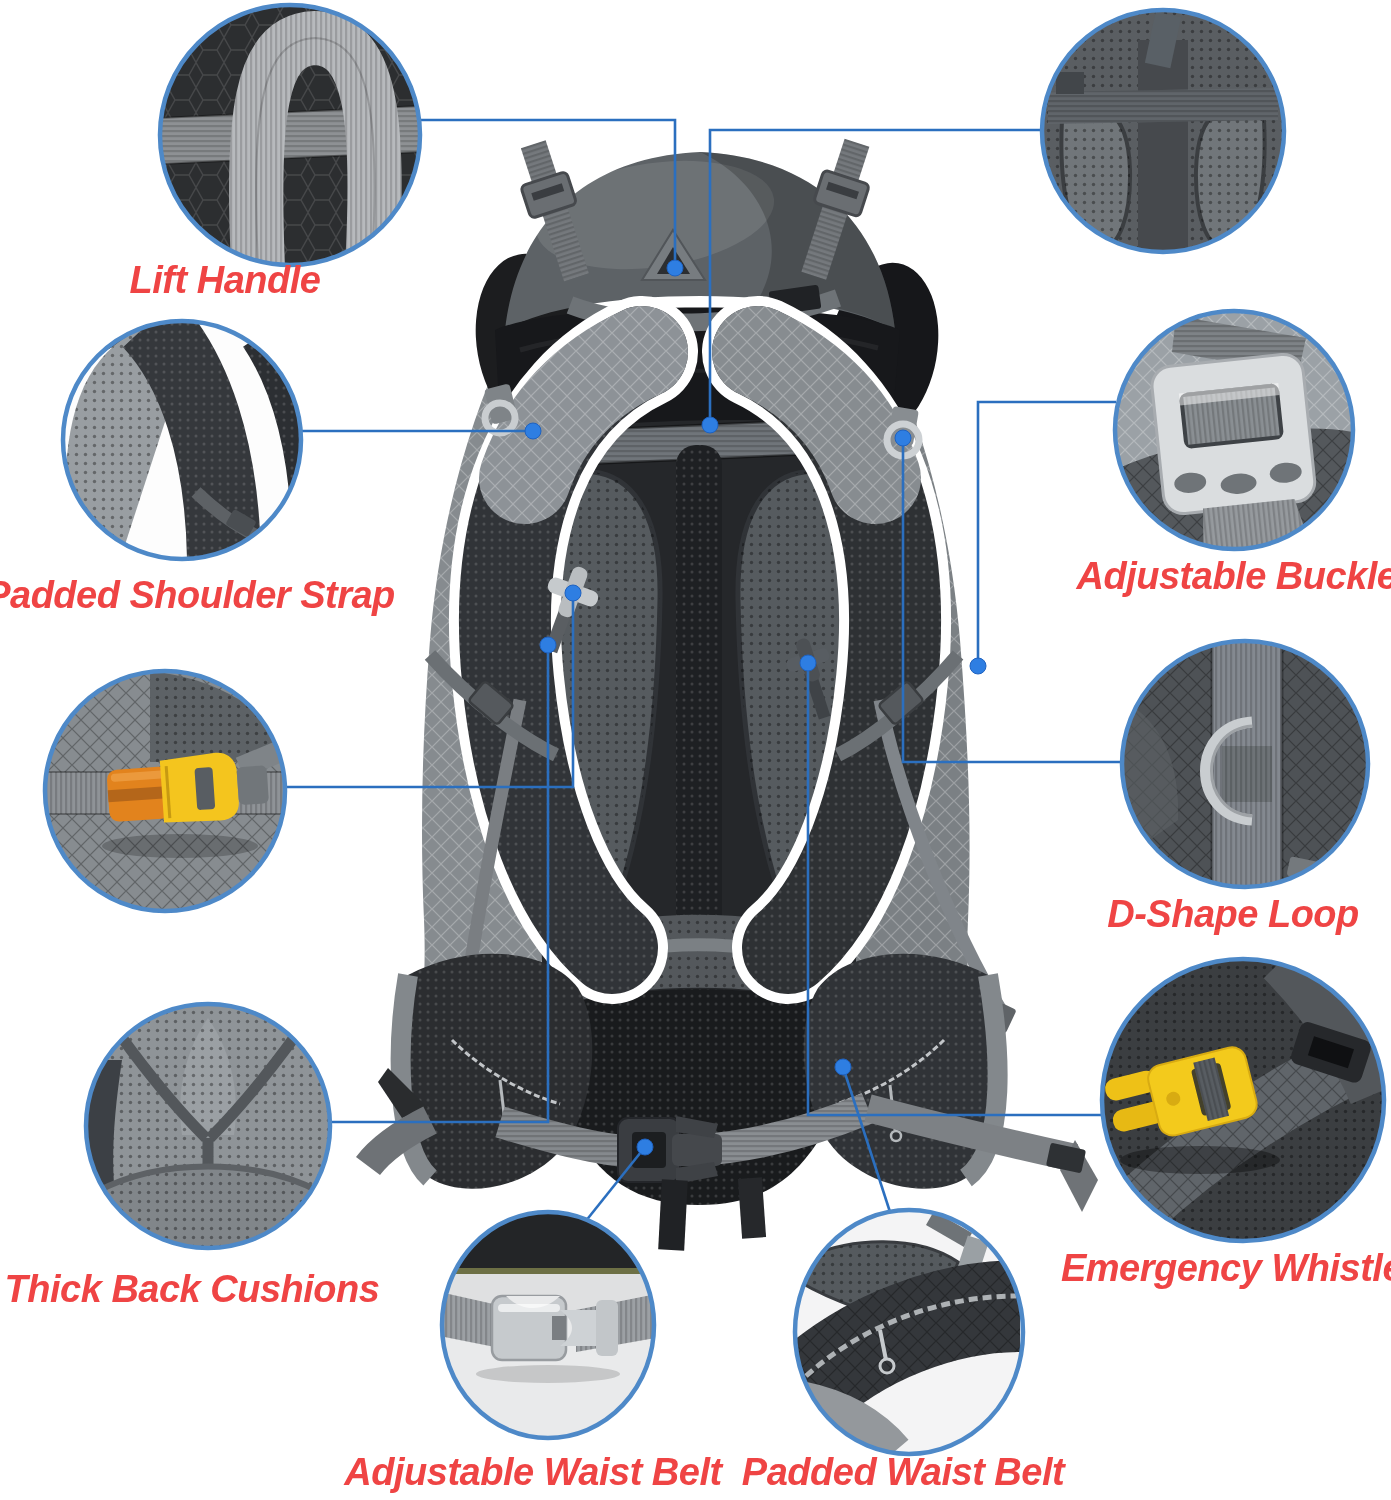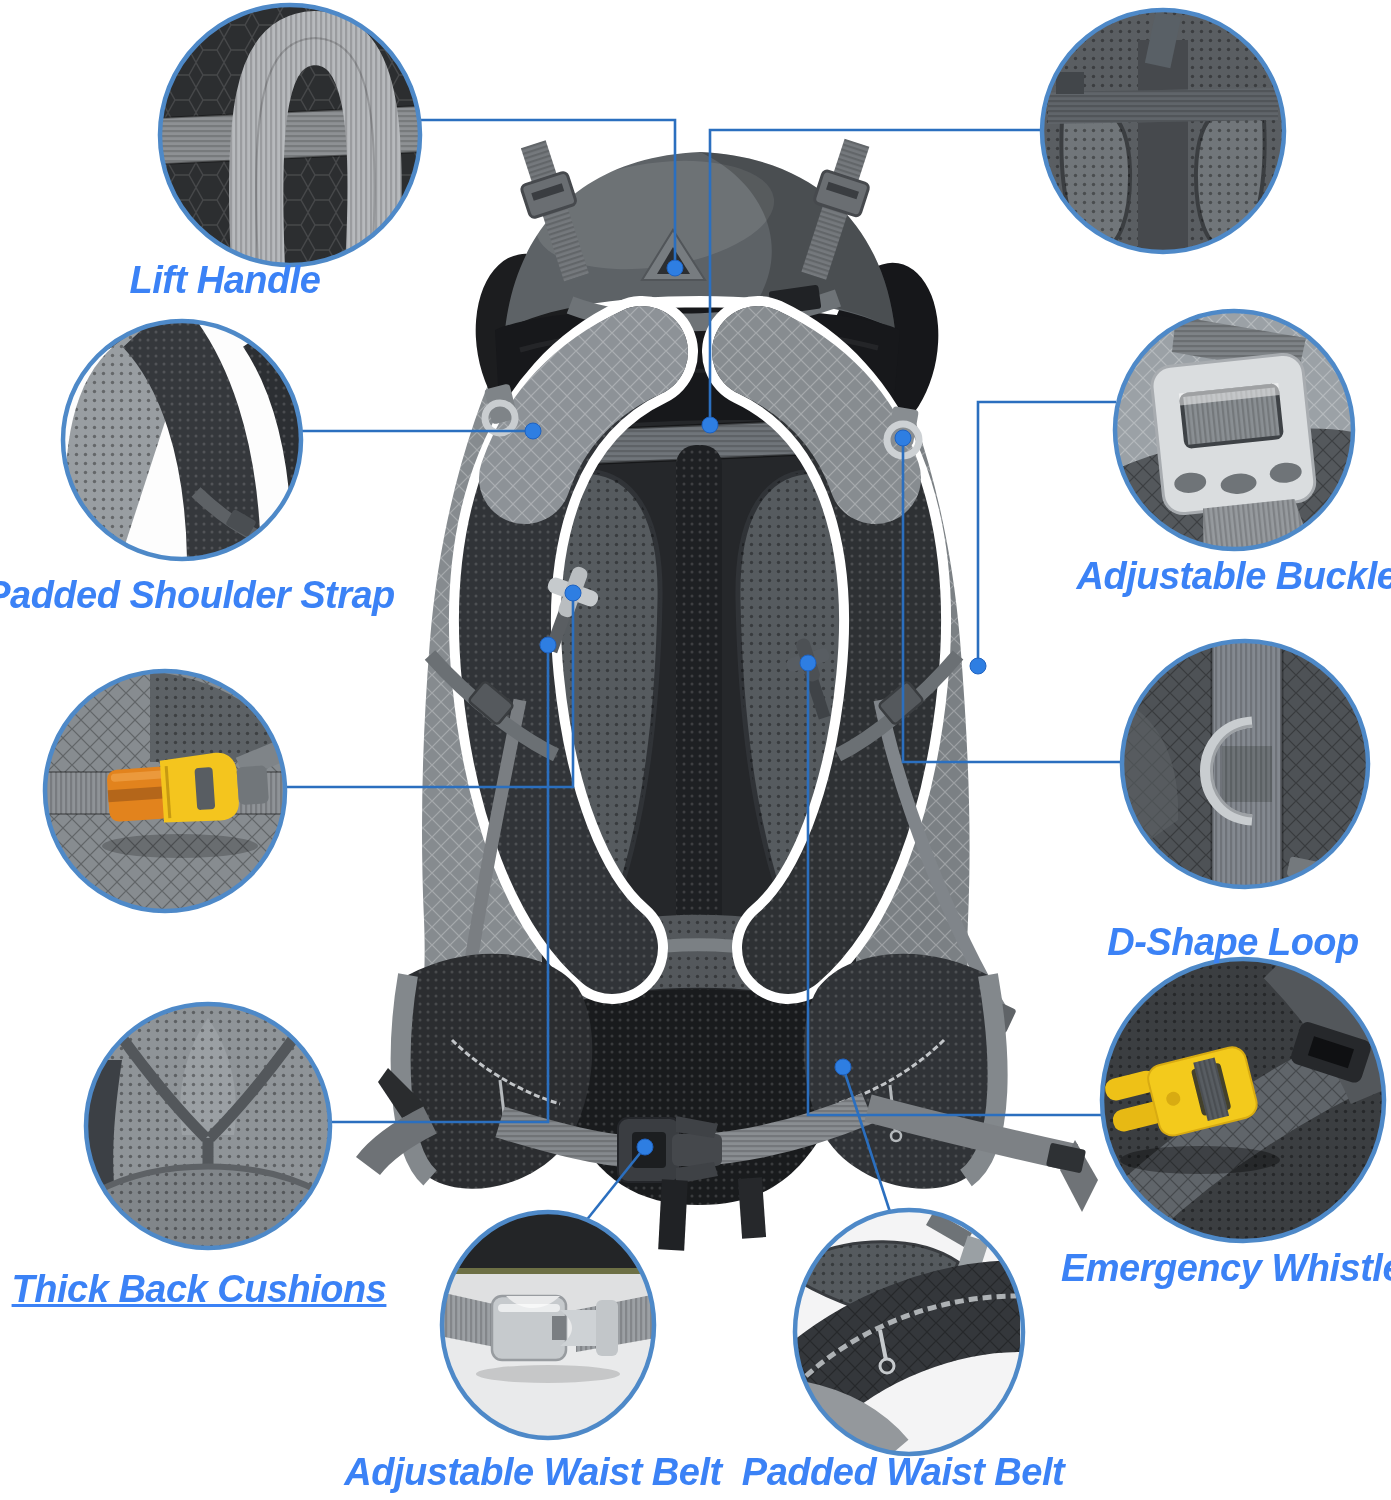--- a/index.html
+++ b/index.html
@@ -12,21 +12,21 @@
   }
   .art{position:absolute;left:0;top:0;width:1391px;height:1500px;display:block;}
   .lbl{
     position:absolute;
     transform:translateX(-50%);
     white-space:nowrap;
     font-family:"Liberation Sans", sans-serif;
     font-size:38px;
     font-weight:700;
     font-style:italic;
-    color:#3b82f6;
+    color:#ef4444;
     letter-spacing:-0.5px;
     line-height:1.1;
     user-select:none;
   }
 </style>
 </head>
 <body>
 
 <div class="stage">
 
@@ -447,19 +447,19 @@
       <path d="M880,1330 L886,1360" stroke="#c6cacd" stroke-width="4"></path>
       <circle cx="887" cy="1366" r="7" stroke="#c6cacd" stroke-width="3" fill="none"></circle>
       <path d="M800,1400 C840,1408 872,1426 894,1452" stroke="#94989c" stroke-width="38" fill="none"></path>
     </g>
     <ellipse cx="909" cy="1332" rx="114" ry="122" fill="none" stroke="#4e89c8" stroke-width="4.5"></ellipse>
   </g>
 </svg>
 
   <div class="lbl" style="left:225px;top:260px;">Lift Handle</div>
   <div class="lbl" style="left:190px;top:575px;">Padded Shoulder Strap</div>
-  <div class="lbl" style="left:199px;top:1269px;text-decoration:underline;">Thick Back Cushions</div>
+  <div class="lbl" style="left:192px;top:1269px;">Thick Back Cushions</div>
   <div class="lbl" style="left:1237px;top:556px;">Adjustable Buckle</div>
-  <div class="lbl" style="left:1233px;top:894px;margin-top:28px;">D-Shape Loop</div>
+  <div class="lbl" style="left:1233px;top:894px;">D-Shape Loop</div>
   <div class="lbl" style="left:1232px;top:1248px;">Emergency Whistle</div>
   <div class="lbl" style="left:903px;top:1452px;">Padded Waist Belt</div>
   <div class="lbl" style="left:533px;top:1452px;">Adjustable Waist Belt</div>
 </div>
 
 </body></html>

